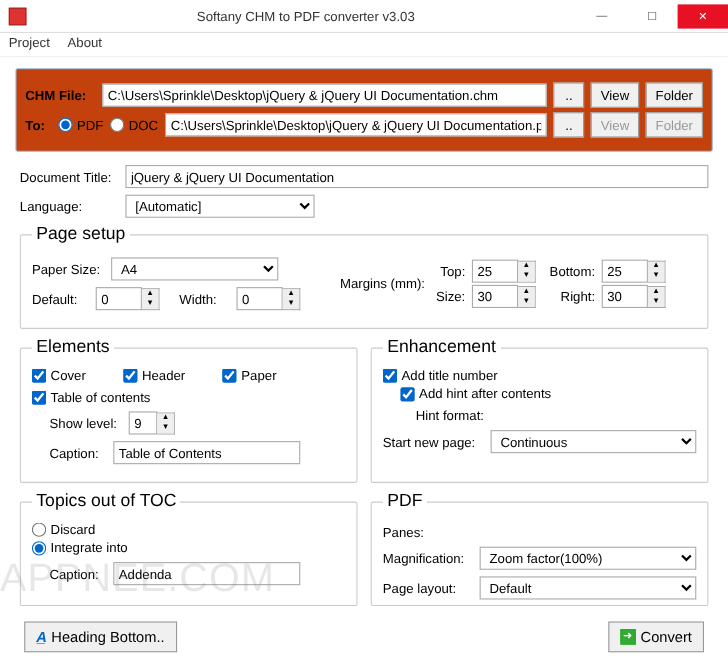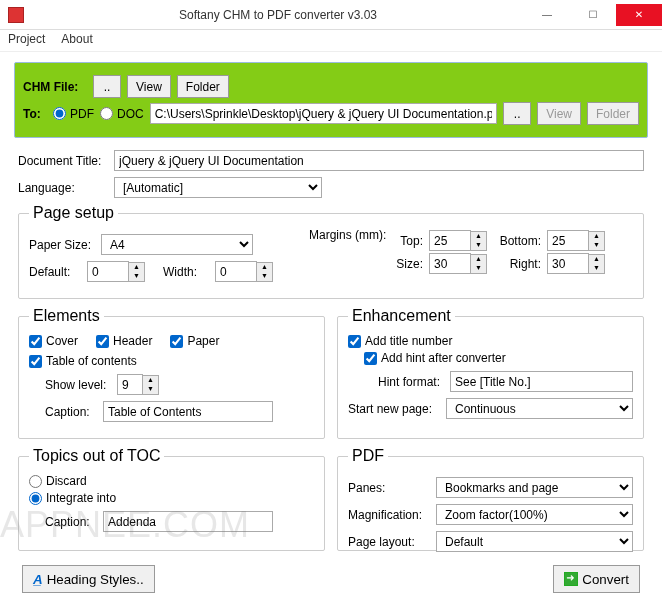--- a/index.html
+++ b/index.html
@@ -5,21 +5,21 @@
 * { box-sizing: border-box; margin: 0; padding: 0; }
 body { font-family: "Segoe UI", Tahoma, sans-serif; font-size: 12px; background: #fff; width: 662px; height: 606px; overflow: hidden; position: relative; }
 .titlebar { height: 30px; background: linear-gradient(#fff, #fff); border-bottom: 1px solid #ddd; display: flex; align-items: center; position: relative; }
 .appicon { width: 16px; height: 16px; margin: 0 8px; background: #d33; border: 1px solid #a22; display: inline-block; }
 .title-text { flex: 1; text-align: center; font-size: 12px; color: #333; }
 .winbtns { display: flex; }
 .winbtn { width: 46px; height: 22px; display: flex; align-items: center; justify-content: center; font-size: 10px; color: #555; }
 .winbtn.close { background: #e81123; color: #fff; width: 46px; height: 22px; }
 .menubar { height: 22px; padding: 2px 8px; display: flex; gap: 16px; font-size: 12px; color: #333; border-bottom: 1px solid #eee; }
 .content { padding: 10px 14px; }
-.filebox { background: #84cc16; border: 1px solid #9bbce0; padding: 8px; border-radius: 2px; }
+.filebox { background: #c2410c; border: 1px solid #9bbce0; padding: 8px; border-radius: 2px; }
 .row { display: flex; align-items: center; margin: 4px 0; gap: 6px; }
 .lbl-strong { font-weight: bold; font-size: 12px; width: 64px; }
 .lbl-strong2 { font-weight: bold; font-size: 12px; width: 24px; }
 input[type="text"], select { font-family: inherit; font-size: 12px; padding: 2px 4px; border: 1px solid #aaa; background: #fff; height: 21px; }
 .btn { font-family: inherit; font-size: 12px; padding: 2px 8px; border: 1px solid #999; background: #f0f0f0; height: 23px; min-width: 28px; cursor: pointer; }
 .btn:disabled { color: #999; }
 .bigbtn { padding: 4px 10px; height: 28px; display: flex; align-items: center; gap: 4px; border: 1px solid #999; background: #f0f0f0; cursor: pointer; }
 .mainbody { padding: 6px 4px; }
 .line { display: flex; align-items: center; margin: 6px 0; gap: 6px; }
 .wlbl { width: 90px; }
@@ -53,20 +53,21 @@
 
 <div class="menubar">
   <span>Project</span>
   <span>About</span>
 </div>
 
 <div class="content">
   <div class="filebox">
     <div class="row">
       <span class="lbl-strong">CHM File:</span>
+      <input type="text" style="flex: 1 1 0%;" value="C:\Users\Sprinkle\Desktop\jQuery &amp; jQuery UI Documentation.chm">
       <button class="btn">..</button>
       <button class="btn" style="min-width:42px">View</button>
       <button class="btn" style="min-width:46px">Folder</button>
     </div>
     <div class="row">
       <span class="lbl-strong2">To:</span>
       <label class="chk">
           <input type="radio" name="fmt" checked="" style=""> 
           <span>PDF</span>
         </label>
@@ -81,21 +82,21 @@
     </div>
   </div>
 
   <div class="mainbody">
     <div class="line">
       <span class="wlbl">Document Title:</span>
       <input type="text" style="flex: 1 1 0%;" value="jQuery &amp; jQuery UI Documentation">
     </div>
     <div class="line">
       <span class="wlbl">Language:</span>
-      <select style="width:208px"><option>[Automatic]</option></select>
+      <select style="width:172px"><option>[Automatic]</option></select>
     </div>
 
     <fieldset>
       <legend>Page setup</legend>
       <div style="display:flex; gap:30px;">
         <div style="flex:0 0 250px">
           <div class="line">
             <span style="width:66px">Paper Size:</span>
             <select style="width:152px"><option>A4</option></select>
           </div>
@@ -111,21 +112,21 @@
             <span style="width:46px; margin-left:12px">Width:</span>
             <div class="spin">
                 <input type="text" value="0" style="">
                 <div class="spinbtns">
                   <span>▲</span>
                   <span>▼</span>
                 </div>
               </div>
           </div>
         </div>
-        <div style="flex:1; display:flex; align-items:flex-start;">
+        <div style="flex:1; display:flex; align-items:center;">
           <span style="width:84px">Margins (mm):</span>
           <div>
             <div class="line" style="margin:2px 0">
               <span style="width:30px;text-align:right">Top:</span>
               <div class="spin">
                   <input type="text" value="25" style="">
                   <div class="spinbtns">
                     <span>▲</span>
                     <span>▼</span>
                   </div>
@@ -159,21 +160,21 @@
             </div>
           </div>
         </div>
       </div>
     </fieldset>
 
     <div class="cols">
       <div class="col">
         <fieldset style="height:132px">
           <legend>Elements</legend>
-          <div style="display:flex; gap:18px;">
+          <div style="display:flex; gap:34px;">
             <label class="chk">
                 <input type="checkbox" checked="" style=""> 
                 <span>Cover</span>
               </label>
             <label class="chk">
                 <input type="checkbox" checked="" style=""> 
                 <span>Header</span>
               </label>
             <label class="chk">
                 <input type="checkbox" checked="" style=""> 
@@ -202,25 +203,24 @@
       </div>
       <div class="col">
         <fieldset style="height:132px">
           <legend>Enhancement</legend>
           <label class="chk">
               <input type="checkbox" checked="" style=""> 
               <span>Add title number</span>
             </label>
           <label class="chk" style="margin-left:16px">
               <input type="checkbox" checked="" style=""> 
-              <span>Add hint after converter</span>
+              <span>Add hint after contents</span>
             </label>
           <div class="line">
             <span style="width:96px; padding-left:30px">Hint format:</span>
-            <input type="text" style="flex: 1 1 0%;" value="See [Title No.]">
           </div>
           <div class="line">
             <span style="width:92px">Start new page:</span>
             <select style="flex:1"><option>Continuous</option></select>
           </div>
         </fieldset>
       </div>
     </div>
 
     <div class="cols">
@@ -239,38 +239,37 @@
             <span style="width:68px; padding-left:16px">Caption:</span>
             <input type="text" style="width: 170px;" value="Addenda">
           </div>
         </fieldset>
       </div>
       <div class="col">
         <fieldset style="height:104px">
           <legend>PDF</legend>
           <div class="line">
               <span style="width:82px">Panes:</span>
-              <select style="flex:1"><option>Bookmarks and page</option></select>
             </div>
           <div class="line">
               <span style="width:82px">Magnification:</span>
               <select style="flex:1"><option>Zoom factor(100%)</option></select>
             </div>
           <div class="line">
               <span style="width:82px">Page layout:</span>
               <select style="flex:1"><option>Default</option></select>
             </div>
         </fieldset>
       </div>
     </div>
 
     <div class="footerbtns">
       <button class="bigbtn">
         <span style="color:#06c;font-style:italic;font-weight:bold">A̲</span>
-        <span>Heading Styles..</span>
+        <span>Heading Bottom..</span>
       </button>
       <button class="bigbtn">
         <span class="arrow-icon"></span>
         <span>Convert</span>
       </button>
     </div>
   </div>
 </div>
 
 <div class="watermark">APPNEE.COM</div>

